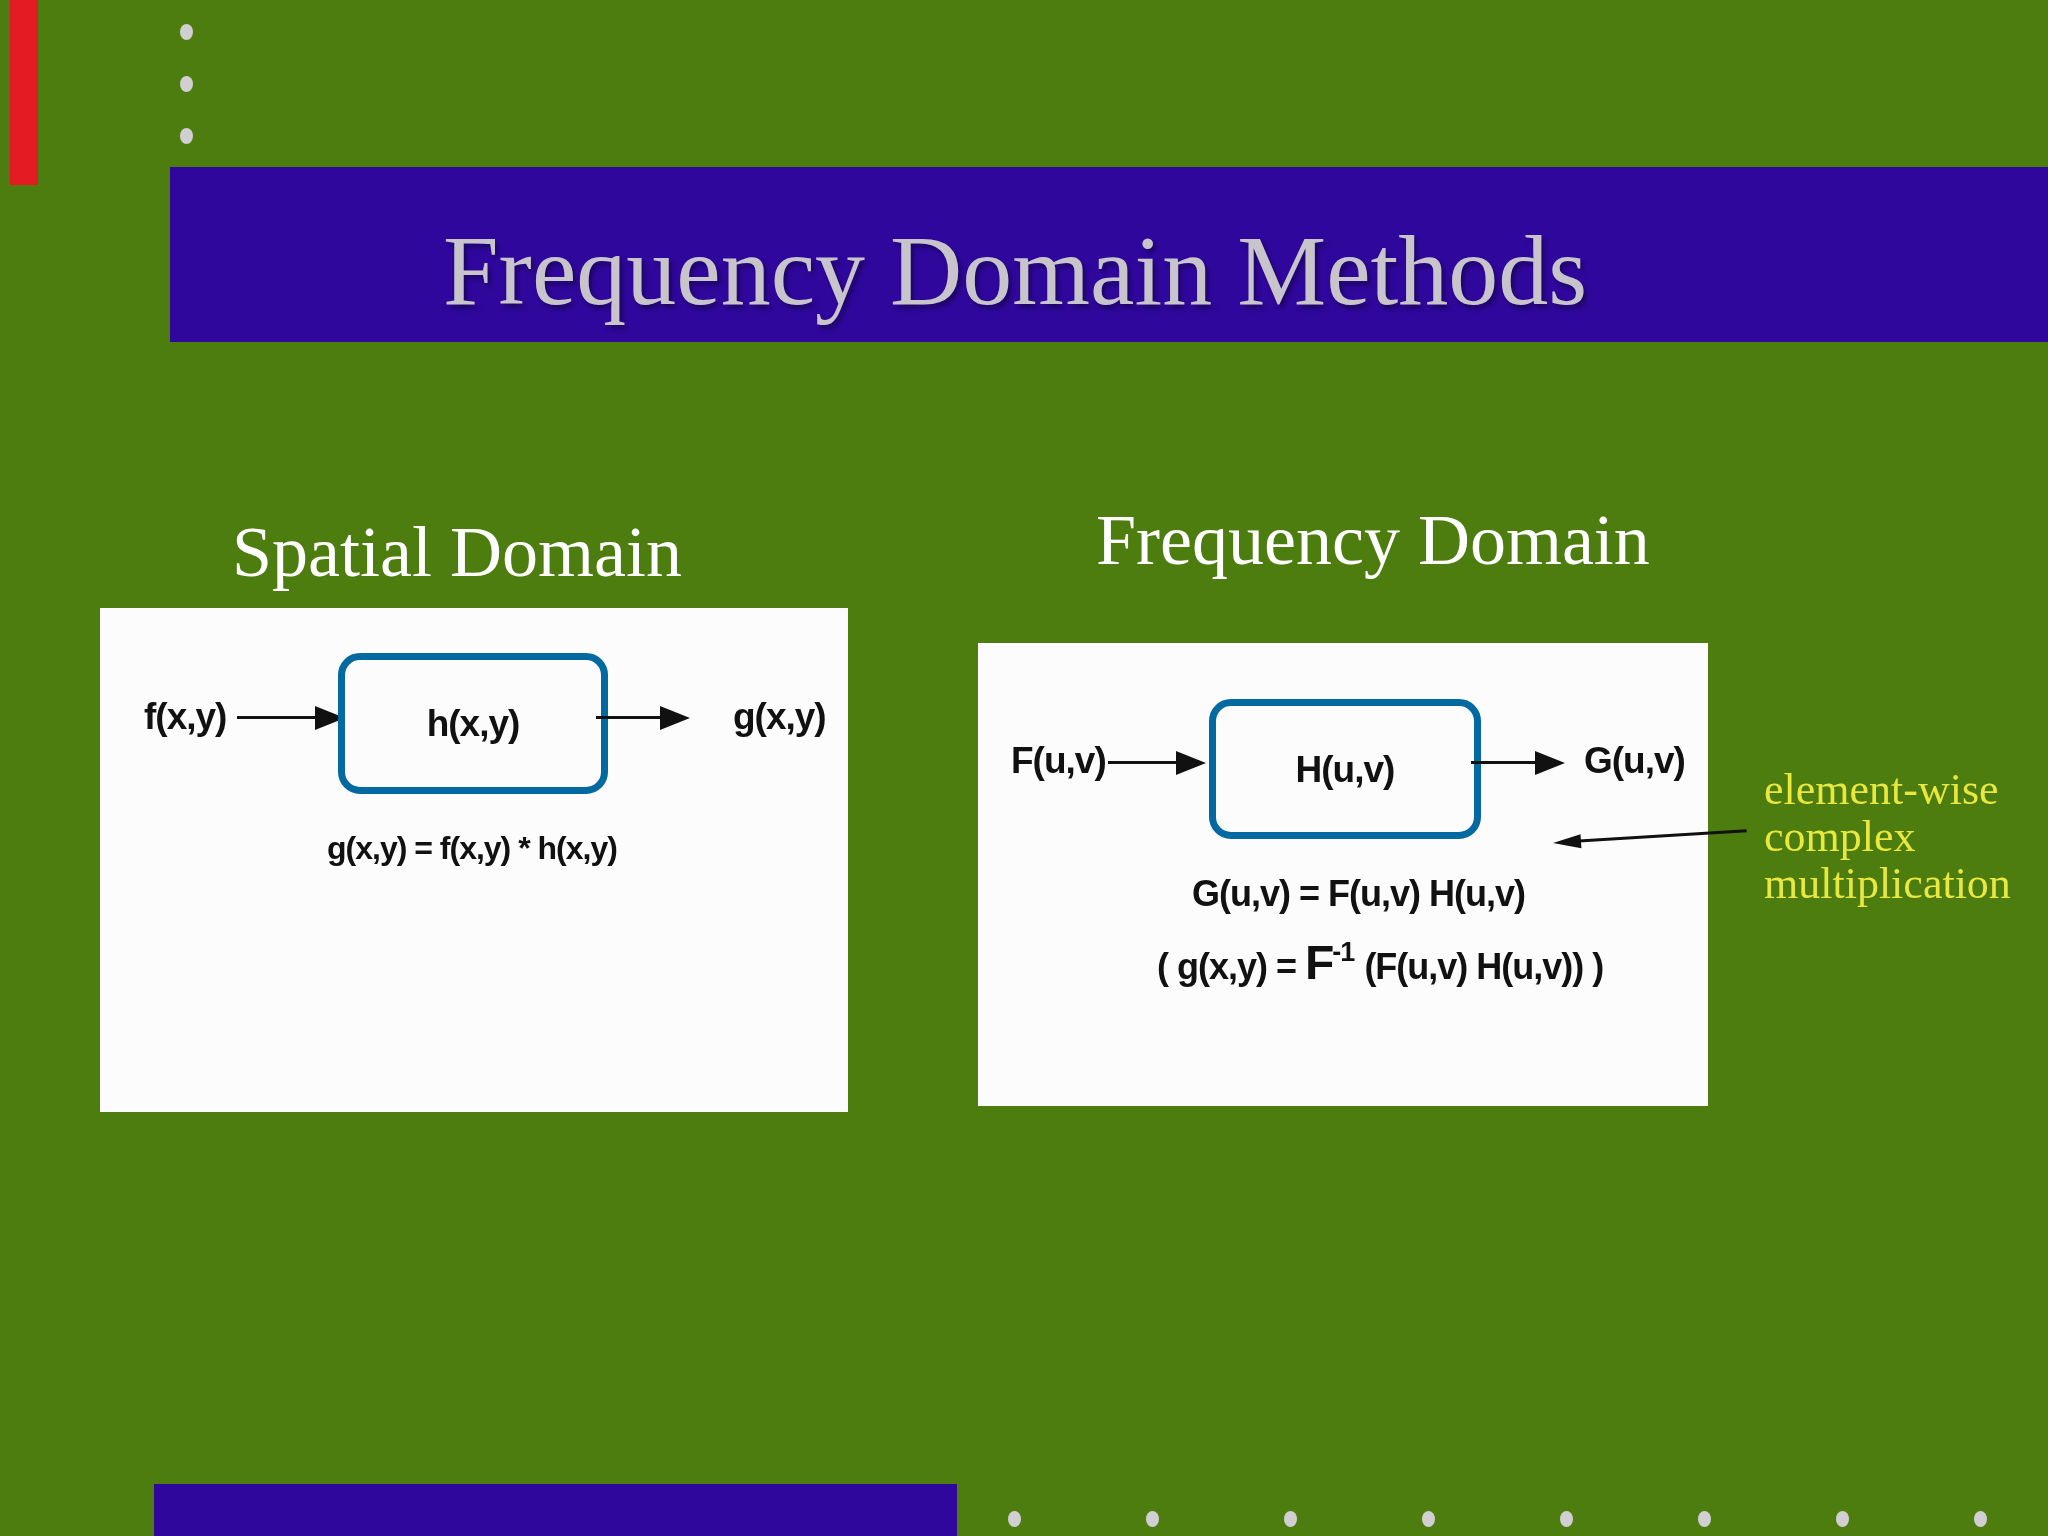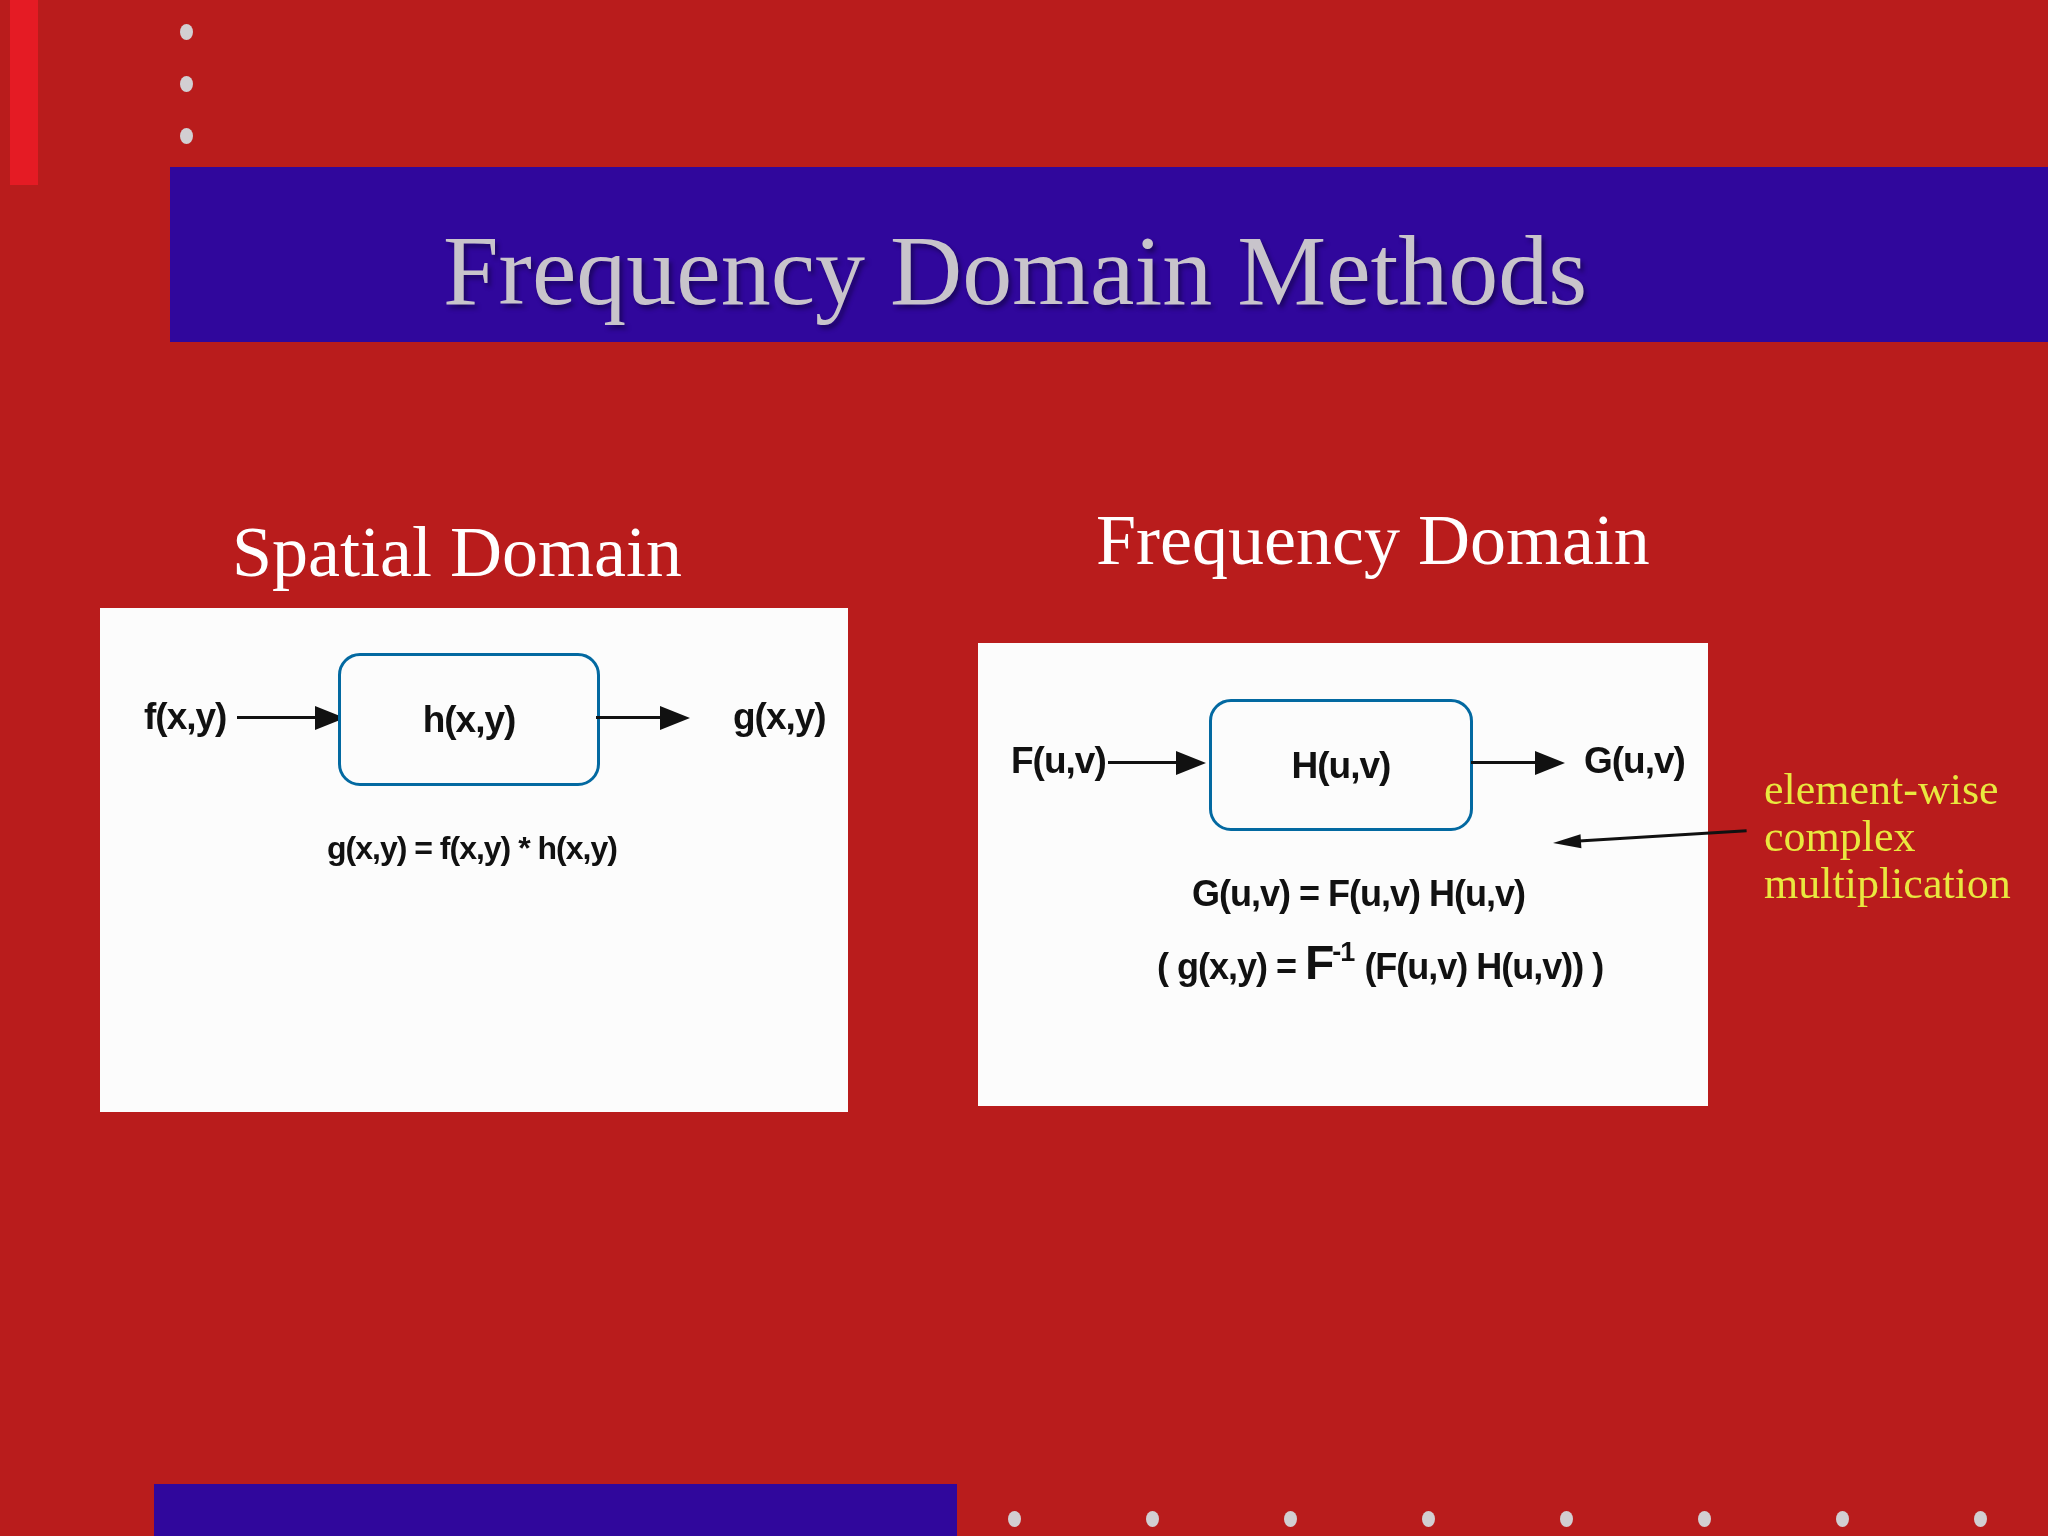--- a/index.html
+++ b/index.html
@@ -1,16 +1,16 @@
 <!DOCTYPE html>
 <html><head>
 <meta charset="utf-8">
 <style>
   html,body{margin:0;padding:0;background:#0667c9;}
-  #slide{position:relative;width:2048px;height:1536px;background:#b91c1c;overflow:hidden;
+  #slide{position:relative;width:2048px;height:1536px;background:#4d7c0f;overflow:hidden;
          font-family:"Liberation Serif",serif;}
 
   .red-strip{position:absolute;left:10px;top:0;width:28px;height:185px;background:#e51b24;}
 
   .dot{width:13px;height:16px;border-radius:50%;background:#d2cfd2;}
   .top-dots{position:absolute;left:180px;top:24px;display:flex;flex-direction:column;gap:36px;}
   .bottom-dots{position:absolute;left:1008px;top:1511px;width:979px;display:flex;
                justify-content:space-between;}
 
   .title-bar{position:absolute;left:170px;top:167px;right:0;height:175px;background:#30079c;}
@@ -21,21 +21,21 @@
   #h-left{left:232px;top:516px;}
   #h-right{left:1096px;top:504px;}
 
   .panel{position:absolute;background:#fcfcfc;}
   #panel-left{left:100px;top:608px;width:748px;height:504px;}
   #panel-right{left:978px;top:615px;width:730px;height:463px;margin-top:28px;}
 
   .dg{font-family:"Liberation Sans",sans-serif;font-weight:bold;color:#111;
       letter-spacing:-1px;line-height:1;position:absolute;white-space:nowrap;}
 
-  .block{position:absolute;border:3px solid #0369a1;border-radius:22px;background:#fcfcfc;
+  .block{position:absolute;border:7px solid #0369a1;border-radius:22px;background:#fcfcfc;
          display:flex;align-items:center;justify-content:center;}
   .block .dg{position:static;}
 
   #panel-left .in{left:44px;top:90px;font-size:37px;}
   #panel-left .out{left:633px;top:90px;font-size:37px;text-align:center;}
   #panel-left .block{left:238px;top:45px;width:256px;height:127px;font-size:37px;}
   #panel-left .formula{left:227px;top:224px;font-size:32px;}
 
   #panel-right .in{left:33px;top:99px;font-size:37px;}
   #panel-right .out{left:606px;top:99px;font-size:37px;}

